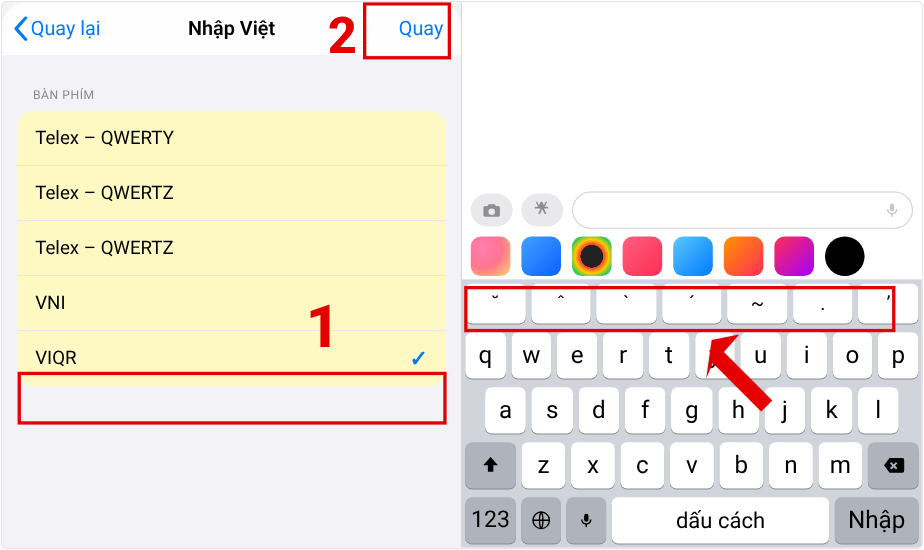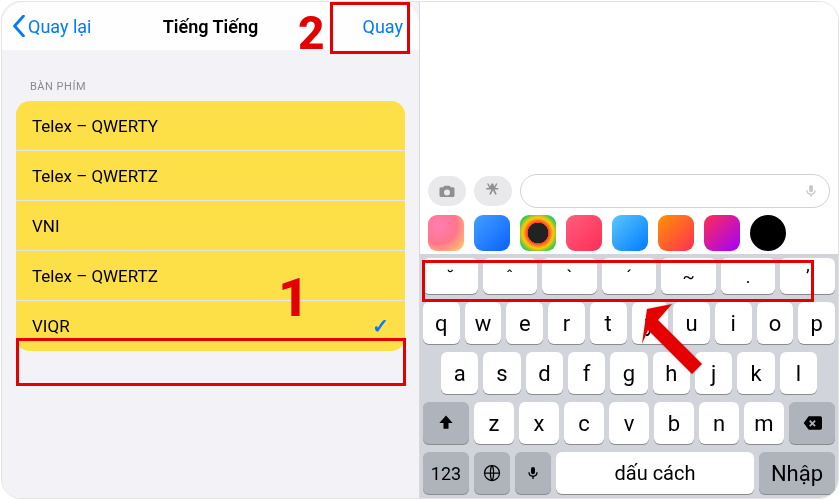--- a/index.html
+++ b/index.html
@@ -1,26 +1,26 @@
 <!DOCTYPE html>
 <html><head>
 <meta charset="utf-8">
 <style>
 *{box-sizing:border-box;margin:0;padding:0;font-family:-apple-system,BlinkMacSystemFont,"Segoe UI",Roboto,Helvetica,Arial,sans-serif}
 body{width:840px;height:500px;overflow:hidden;background:#fff;position:relative}
-.canvas{display:flex;width:838px;height:498px;border:1px solid #e3e3e3;border-radius:20px;overflow:hidden;margin:1px}
+.canvas{display:flex;width:838px;height:498px;border:1px solid #e3e3e3;border-radius:5px;overflow:hidden;margin:1px}
 .left{width:418px;height:100%;background:#f2f2f7;position:relative;border-right:1px solid #d9d9d9}
 .right{flex:1;height:100%;background:#fff;position:relative}
 .nav{display:flex;align-items:center;justify-content:space-between;height:48px;padding:0 6px;background:#fefefe;border-bottom:0;border-radius:22px 22px 0 0}
 .back{display:flex;align-items:center;color:#007aff;font-size:18px;gap:2px;padding-left:4px}
 .back svg{width:14px;height:22px}
 .title{position:absolute;left:0;right:0;text-align:center;font-weight:600;font-size:18px}
 .done{color:#007aff;font-size:18px;padding-right:10px;z-index:2}
 .section-hdr{color:#8a8a8e;font-size:11px;letter-spacing:0.5px;padding:30px 28px 8px}
-.list{background:#fde047;border-radius:14px;margin:0 14px;overflow:hidden}
+.list{background:#fef9c3;border-radius:14px;margin:0 14px;overflow:hidden}
 .row{display:flex;align-items:center;justify-content:space-between;height:50px;padding:0 16px;border-bottom:1px solid #e5e5ea;font-size:17px;color:#000}
 .row:last-child{border-bottom:none}
 .check{color:#007aff;font-size:20px;font-weight:600}
 .redbox{position:absolute;border:3px solid #e40000;pointer-events:none}
 .rednum{position:absolute;color:#e40000;font-weight:800;pointer-events:none}
 .msg-bar{position:absolute;left:0;right:0;top:172px;display:flex;align-items:center;gap:8px;padding:0 8px}
 .pill-btn{width:38px;height:30px;border-radius:15px;background:#e9e9eb;display:flex;align-items:center;justify-content:center}
 .pill-btn svg{width:18px;height:18px;fill:#8e8e93}
 .msg-field{flex:1;height:34px;border:1px solid #d1d1d6;border-radius:17px;background:#fff;display:flex;align-items:center;justify-content:flex-end;padding:0 10px}
 .msg-field svg{width:16px;height:16px;fill:#c7c7cc}
@@ -32,59 +32,59 @@
 .key.sm{font-size:19px}
 .key.tone{font-size:18px;height:36px}
 .key.fn{background:#aeb3bc}
 .krow.tone .key{flex:1}
 .krow.q .key{flex:1}
 .krow.a{padding:0 18px}
 .krow.a .key{flex:1}
 .krow.z .key{flex:1}
 .krow.z .key.fn{flex:0 0 46px}
 .krow.bot .key{height:42px}
-.krow.bot .key.num{flex:0 0 46px;font-size:18px}
+.krow.bot .key.num{flex:0 0 46px;font-size:21px}
 .krow.bot .key.globe{flex:0 0 36px}
 .krow.bot .key.mic{flex:0 0 36px}
 .krow.bot .key.space{flex:1;font-size:20px}
 .krow.bot .key.ret{flex:0 0 76px;font-size:22px}
 .arrow{position:absolute;pointer-events:none}
 .arrow svg{filter:drop-shadow(0 0 1px rgba(0,0,0,0.2))}
 </style>
 </head>
 <body>
 
 <div class="canvas">
 
   <div class="left">
     <div class="nav">
       <div class="back">
         <svg viewBox="0 0 12 20">
             <path d="M10 1 L2 10 L10 19" stroke="#007aff" stroke-width="2.6" fill="none" stroke-linecap="round" stroke-linejoin="round"></path>
           </svg>
         <span>Quay lại</span>
       </div>
-      <div class="title">Tiếng Tiếng</div>
+      <div class="title">Nhập Việt</div>
       <div class="done">Quay</div>
     </div>
 
     <div class="section-hdr">BÀN PHÍM</div>
 
     <div class="list">
       <div class="row">
         <span>Telex – QWERTY</span>
       </div>
       <div class="row">
         <span>Telex – QWERTZ</span>
       </div>
       <div class="row">
+        <span>Telex – QWERTZ</span>
+      </div>
+      <div class="row">
         <span>VNI</span>
-      </div>
-      <div class="row">
-        <span>Telex – QWERTZ</span>
       </div>
       <div class="row">
         <span>VIQR</span>
         <span class="check">✓</span>
       </div>
     </div>
 
     <div class="redbox" style="left:14px;top:336px;width:390px;height:48px"></div>
     <div class="rednum" style="left:276px;top:264px;font-size:54px">1</div>
     <div class="redbox" style="left:328px;top:0px;width:80px;height:52px"></div>

